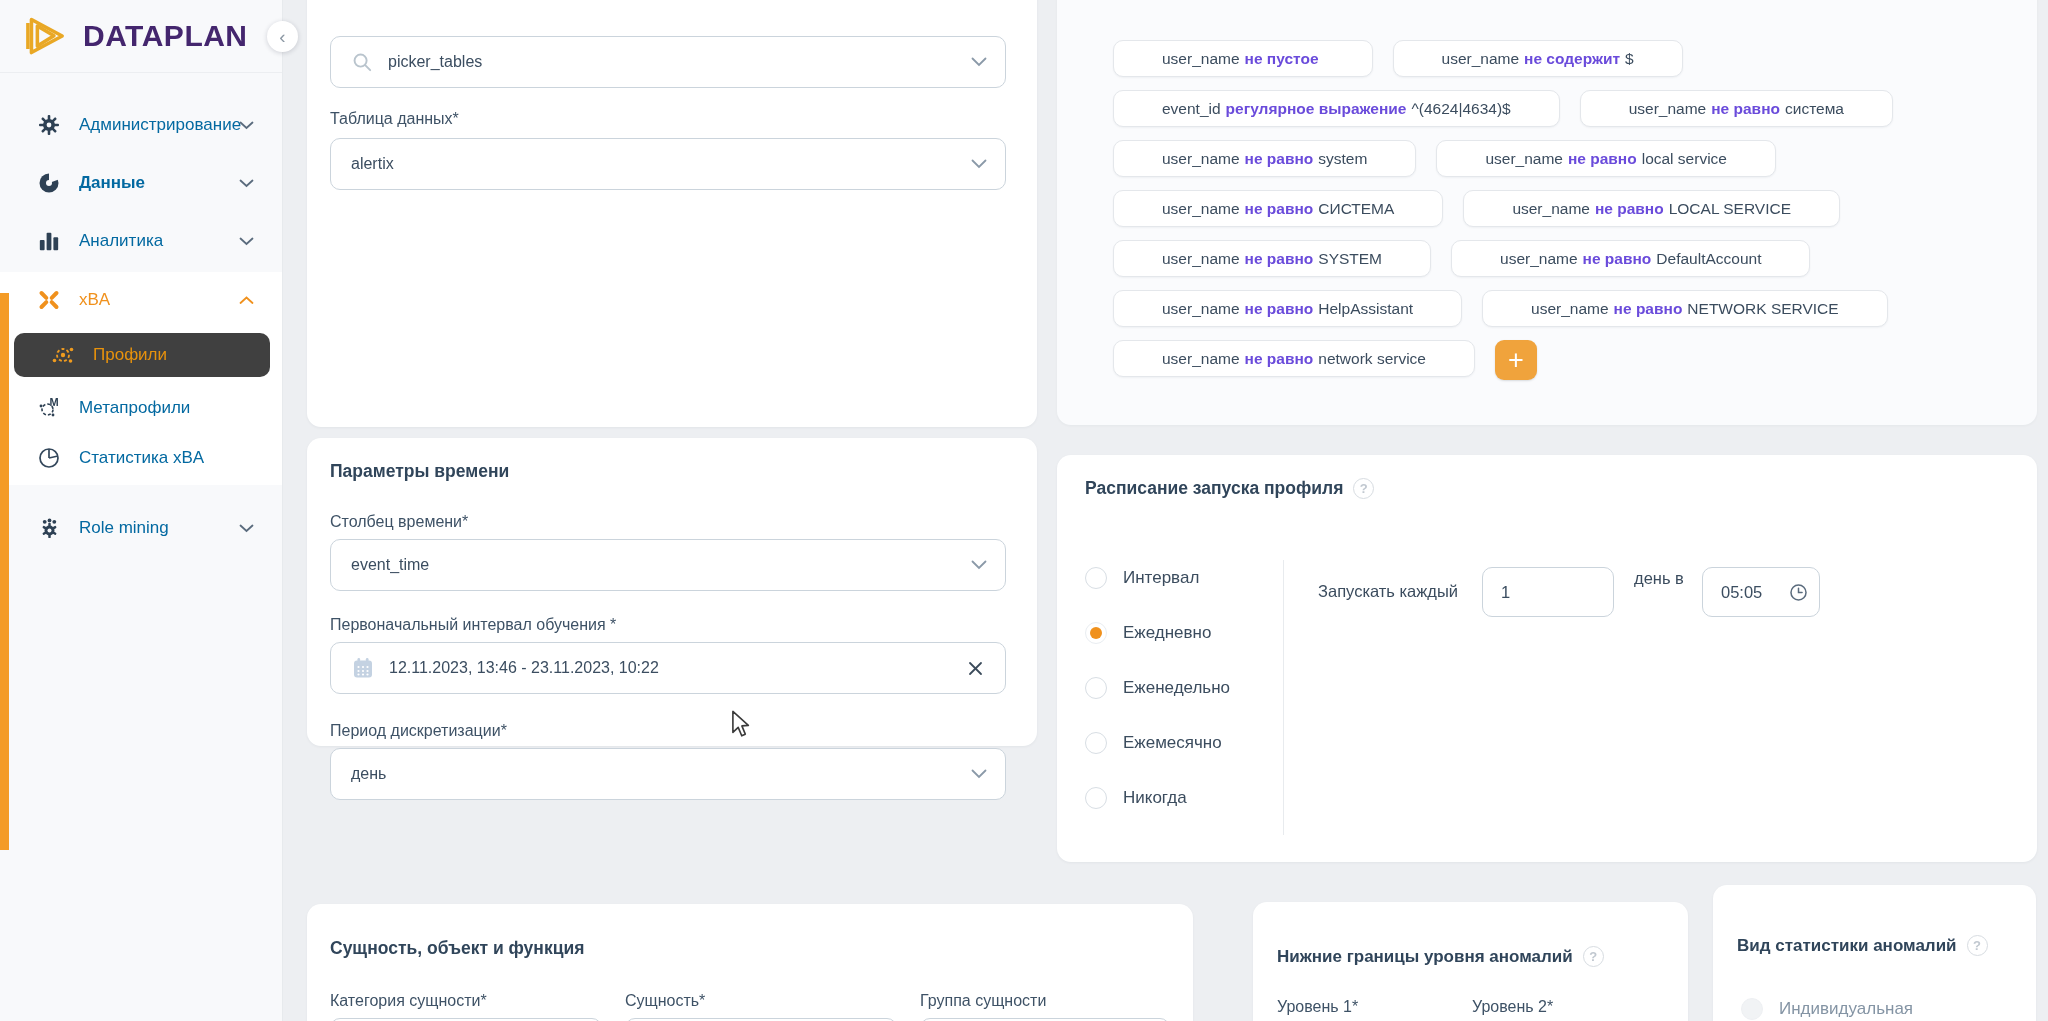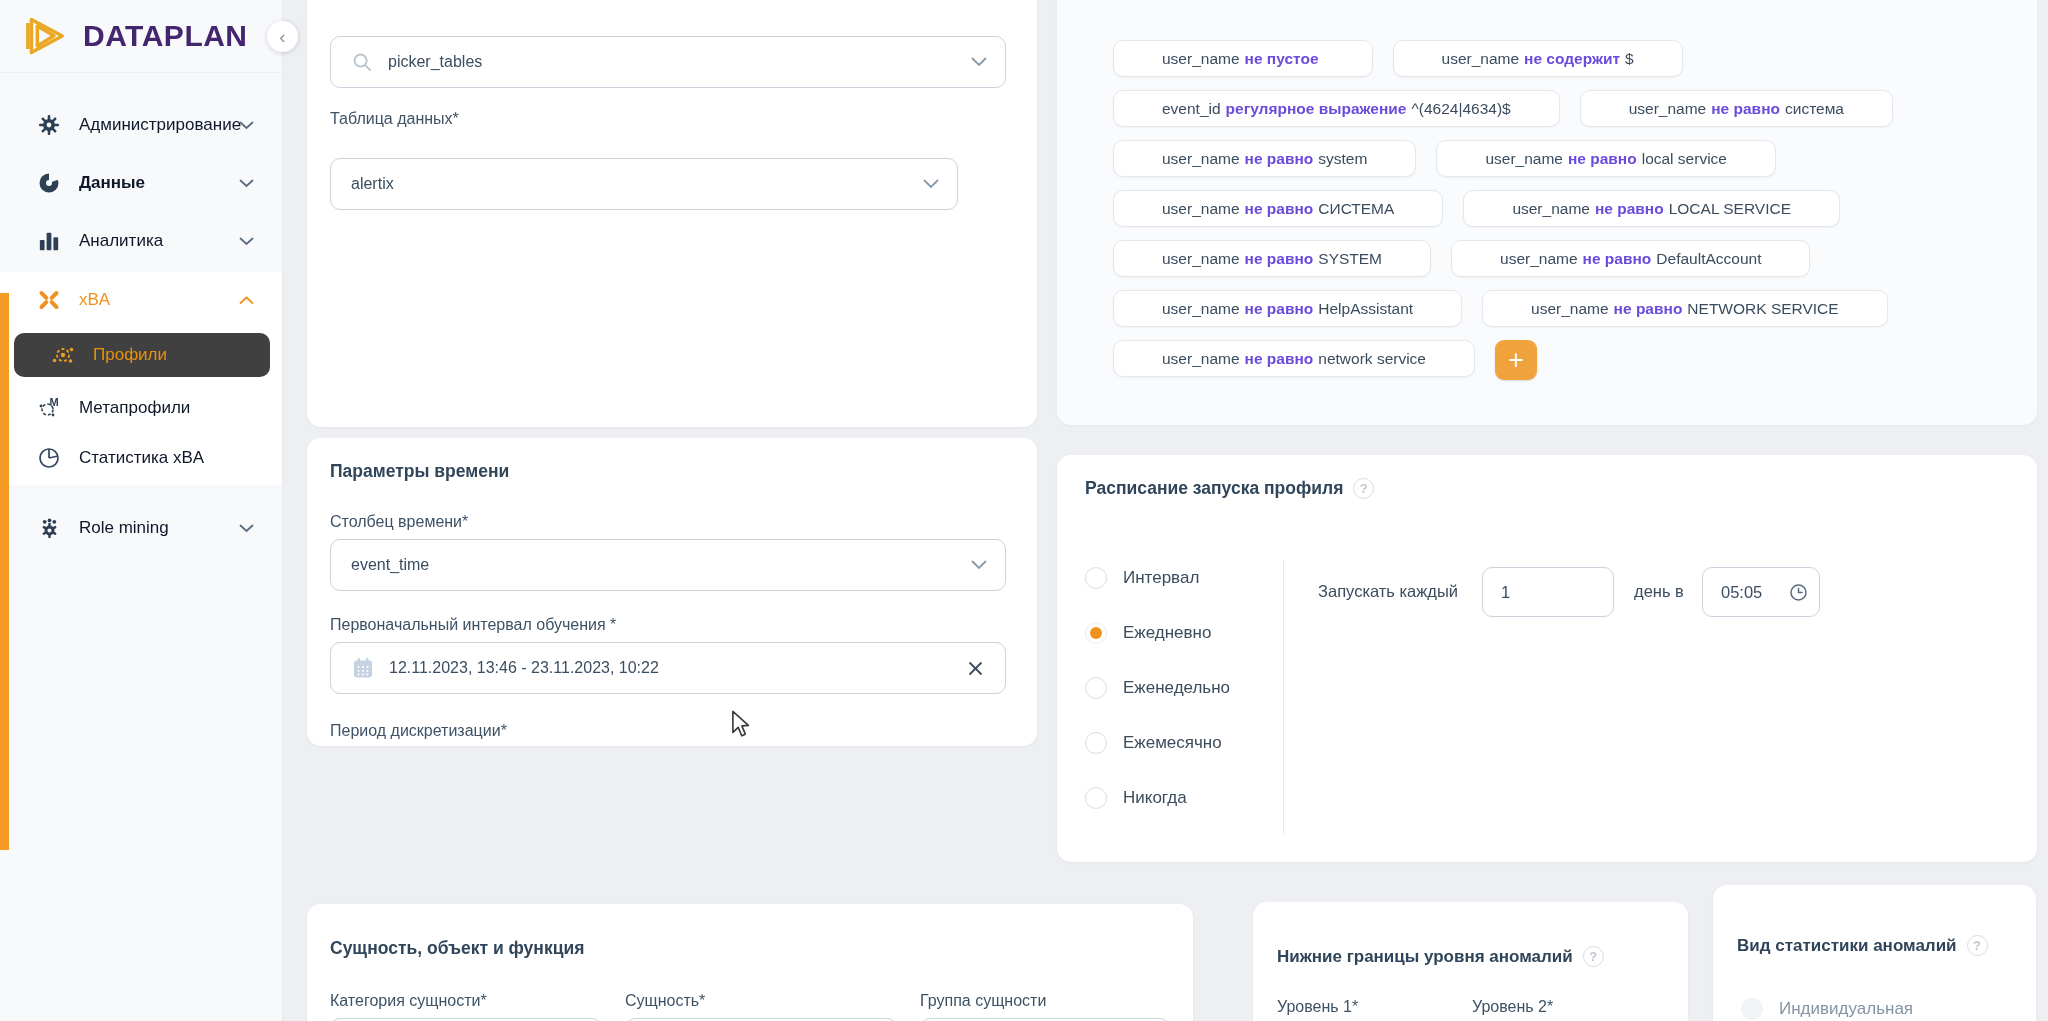--- a/index.html
+++ b/index.html
@@ -8,21 +8,21 @@
     background:#edeff2;color:#3c5064;
     font-family:"Liberation Sans",sans-serif;
   }
   
   .sidebar{position:absolute;left:0;top:0;width:283px;height:1021px;background:#f8f9fb;border-right:1px solid #e7eaed;box-sizing:border-box;z-index:2;}
   .logo-row{position:absolute;left:0;top:0;width:282px;height:73px;border-bottom:1px solid #eceef1;display:flex;align-items:center;padding-left:22px;box-sizing:border-box;background:#f8f9fb;}
   .brand-text{font-size:30px;font-weight:800;color:#44266e;letter-spacing:.5px;margin-left:9px;}
   .collapse-btn{position:absolute;left:267px;top:21px;width:31px;height:31px;border-radius:50%;background:#fff;box-shadow:0 1px 5px rgba(20,30,50,.18);display:flex;align-items:center;justify-content:center;color:#8b97a3;font-size:19px;z-index:6;cursor:pointer;}
   .side-white{position:absolute;left:0;top:272px;width:282px;height:213px;background:#ffffff;}
   .accent-strip{position:absolute;left:0;top:293px;width:9px;height:557px;background:#f49b26;z-index:5;}
-  .nav-item{position:absolute;left:0;width:282px;height:46px;display:flex;align-items:center;padding-left:36px;box-sizing:border-box;font-size:17px;color:#0f172a;cursor:pointer;}
+  .nav-item{position:absolute;left:0;width:282px;height:46px;display:flex;align-items:center;padding-left:36px;box-sizing:border-box;font-size:17px;color:#0369a1;cursor:pointer;}
   .nav-icon{width:26px;height:26px;margin-right:17px;display:flex;align-items:center;justify-content:center;flex:none;}
   .nav-chevron{position:absolute;right:28px;display:flex;}
   .nav-item.orange,.nav-item.orange .lbl-txt{color:#f0911d;}
   .sub-pill{position:absolute;left:14px;top:333px;width:256px;height:44px;background:#404040;border-radius:10px;display:flex;align-items:center;padding-left:36px;box-sizing:border-box;color:#e8920c;font-size:17px;cursor:pointer;}
   
   .card{position:absolute;background:#fff;border-radius:14px;box-shadow:0 1px 3px rgba(25,39,57,.05);}
   .h-title{position:absolute;font-size:17.5px;font-weight:700;color:#30455a;display:flex;align-items:center;gap:10px;}
   .lbl{position:absolute;font-size:16px;color:#3e5266;}
   .sel{position:absolute;height:52px;border:1px solid #cbd4dc;border-radius:10px;background:#fff;display:flex;align-items:center;font-size:16px;color:#3b4d60;box-sizing:border-box;padding:0 20px;cursor:pointer;}
   .sel .chev{position:absolute;right:18px;display:flex;}
@@ -211,21 +211,21 @@
       </svg>
     <span>picker_tables</span>
     <span class="chev">
         <svg width="16" height="10" viewBox="0 0 16 10">
           <polyline points="1.5,1.5 8,8 14.5,1.5" fill="none" stroke="#8a99a8" stroke-width="1.8" stroke-linecap="round"></polyline>
         </svg>
       </span>
   </div>
 
   <div class="lbl" style="left:23px;top:140px;">Таблица данных*</div>
-  <div class="sel" style="left:23px;top:168px;width:628px;margin-top:20px;">
+  <div class="sel" style="left:23px;top:168px;width:676px;">
     <span>alertix</span>
     <span class="chev">
         <svg width="16" height="10" viewBox="0 0 16 10">
           <polyline points="1.5,1.5 8,8 14.5,1.5" fill="none" stroke="#8a99a8" stroke-width="1.8" stroke-linecap="round"></polyline>
         </svg>
       </span>
   </div>
 </div>
 
 <div class="chips-card">
@@ -335,20 +335,28 @@
         <svg width="15" height="15" viewBox="0 0 15 15">
           <g stroke="#3a4a5a" stroke-width="1.8" stroke-linecap="round">
             <line x1="2" y1="2" x2="13" y2="13"></line>
             <line x1="13" y1="2" x2="2" y2="13"></line>
           </g>
         </svg>
       </span>
   </div>
 
   <div class="lbl" style="left:23px;top:284px;">Период дискретизации*</div>
+  <div class="sel" style="left:23px;top:310px;width:676px;">
+    <span>день</span>
+    <span class="chev">
+        <svg width="16" height="10" viewBox="0 0 16 10">
+          <polyline points="1.5,1.5 8,8 14.5,1.5" fill="none" stroke="#8a99a8" stroke-width="1.8" stroke-linecap="round"></polyline>
+        </svg>
+      </span>
+  </div>
 </div>
 
 <div class="card" style="left:1057px;top:455px;width:980px;height:407px;">
   <div class="h-title" style="left:28px;top:23px;">
     <span>Расписание запуска профиля</span>
     <span class="help">?</span>
   </div>
 
   <div class="radio-row" style="left:28px;top:112px;">
     <span class="rc">
@@ -379,21 +387,21 @@
         <span class="dot"></span>
       </span>
     <span>Никогда</span>
   </div>
 
   <div class="vdiv" style="left:226px;top:105px;height:275px;"></div>
 
   <div class="inline-lbl" style="left:261px;top:127px;">Запускать каждый</div>
   <input class="num-box" style="left: 425px; top: 112px; width: 132px;" value="1">
 
-  <div class="inline-lbl" style="left:577px;top:127px;">день в</div>
+  <div class="inline-lbl" style="left:577px;top:114px;">день в</div>
   <div style="position:absolute;left:645px;top:112px;width:118px;height:50px;">
     <input class="num-box" style="left: 0px; top: 0px; width: 118px;" value="05:05">
     <svg width="19" height="19" viewBox="0 0 24 24" style="position:absolute;right:12px;top:16px;">
         <circle cx="12" cy="12" r="9.5" fill="none" stroke="#5a6b7d" stroke-width="1.9"></circle>
         <path d="M12 6.5 L12 12 L16.5 12" fill="none" stroke="#5a6b7d" stroke-width="1.9" stroke-linecap="round"></path>
       </svg>
   </div>
 </div>
 
 <div class="card" style="left:307px;top:904px;width:886px;height:200px;">

